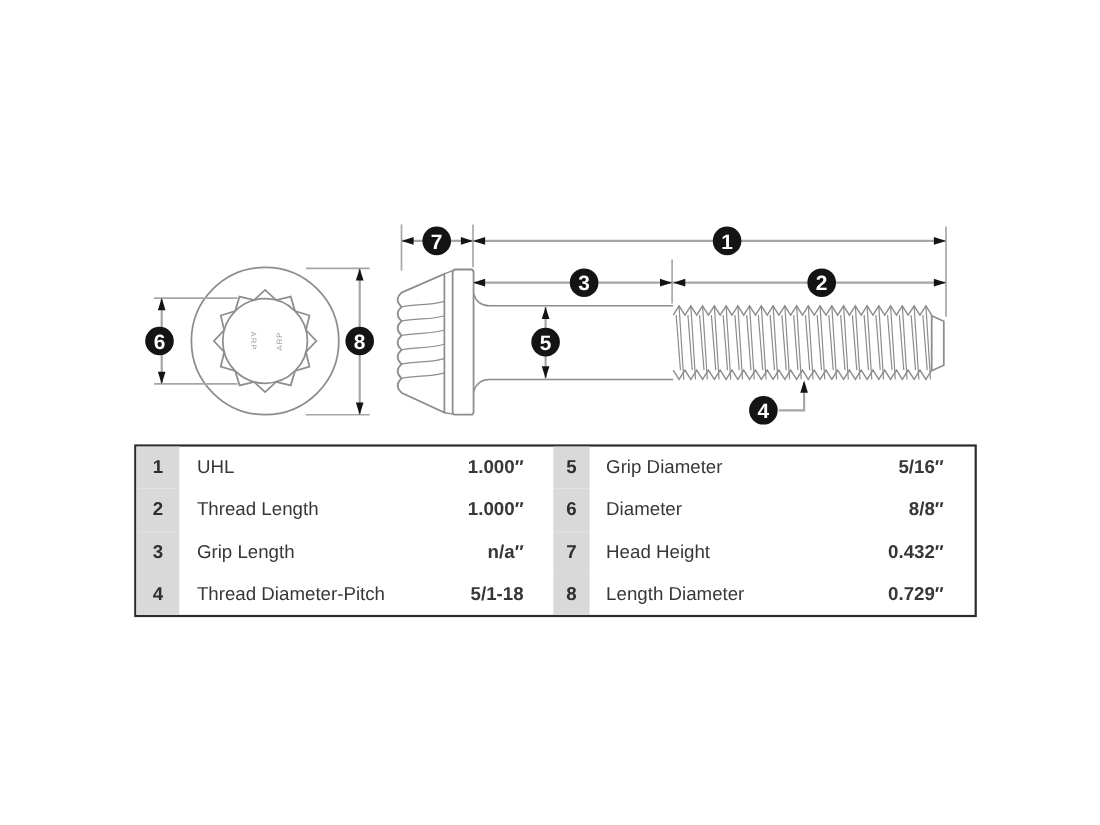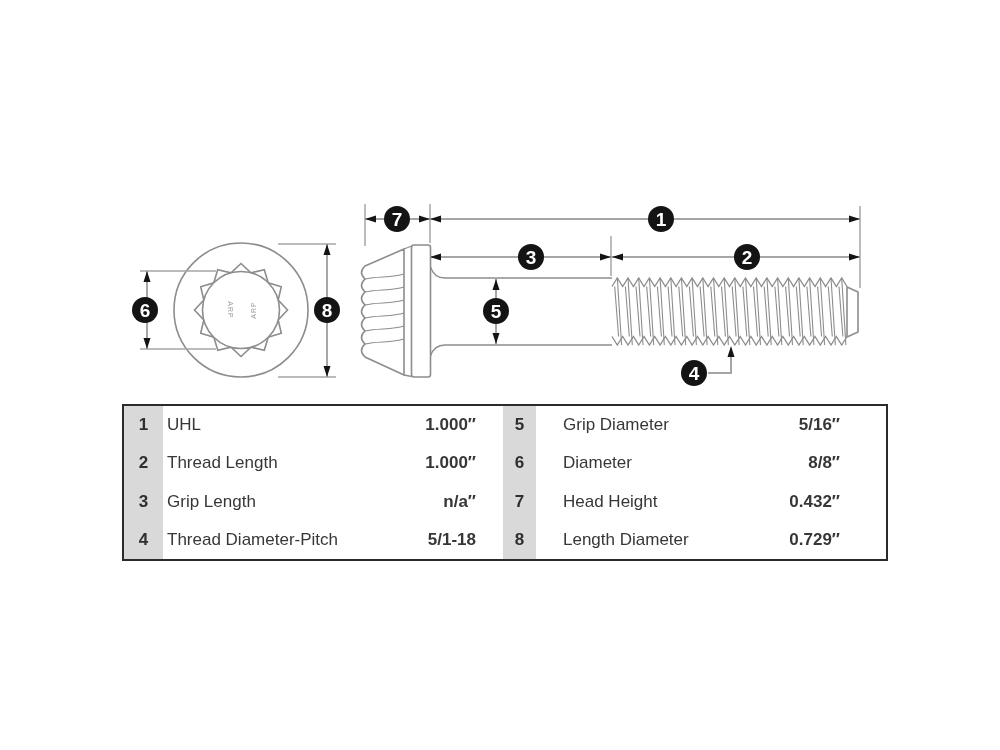--- a/index.html
+++ b/index.html
@@ -22,24 +22,24 @@
   
   .spec-table{position:absolute;left:122px;top:404px;width:762px;height:153px;
               border:2px solid var(--border-dark,#2b2b2b);background:#fff;display:flex;
               font-size:17px;color:var(--text-dark,#333);box-sizing:content-box;}
   .half{display:grid;grid-template-rows:repeat(4,1fr);}
   .half.left {width:379px;grid-template-columns:39px 1fr 130px;}
   .half.right{width:383px;grid-template-columns:33px 1fr 140px;}
   .spec-row{display:contents;}
   .cell{display:flex;align-items:center;}
   .num{background:var(--stripe-gray,#d9d9d9);justify-content:center;font-weight:bold;color:#2e2e2e;}
-  .label{padding-left:4px;}
-  .half.right .label{padding-left:15px;margin-left:12px;}
+  .label{padding-left:16px;}
+  .half.right .label{padding-left:15px;}
   .value{justify-content:flex-end;padding-right:27px;font-weight:bold;}
-  .half.right .value{padding-right:46px;}
+  .half.right .value{padding-right:28px;}
 </style>
 </head>
 <body>
 
 <div class="canvas">
 
   <svg width="1000" height="400" viewBox="0 0 1000 400">
 
     <g>
       <circle cx="241" cy="310" r="67" class="part"></circle>

